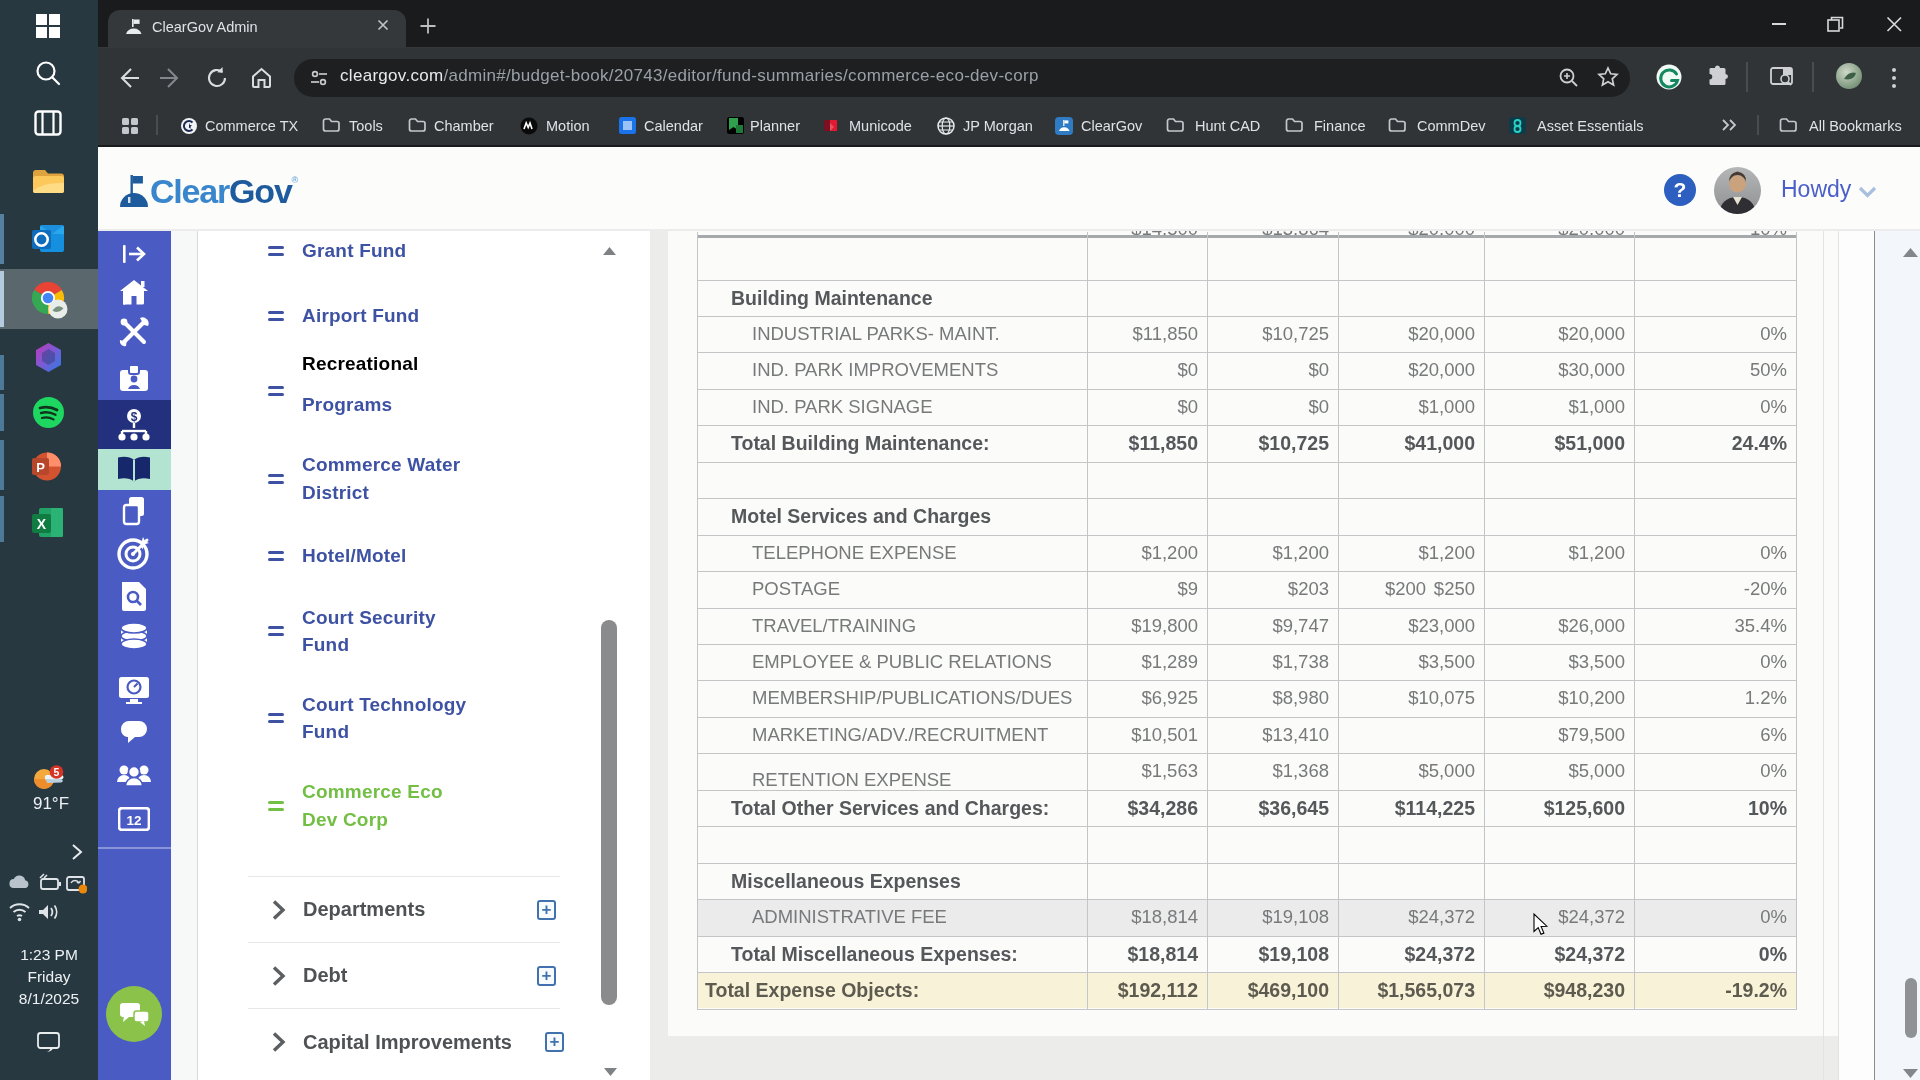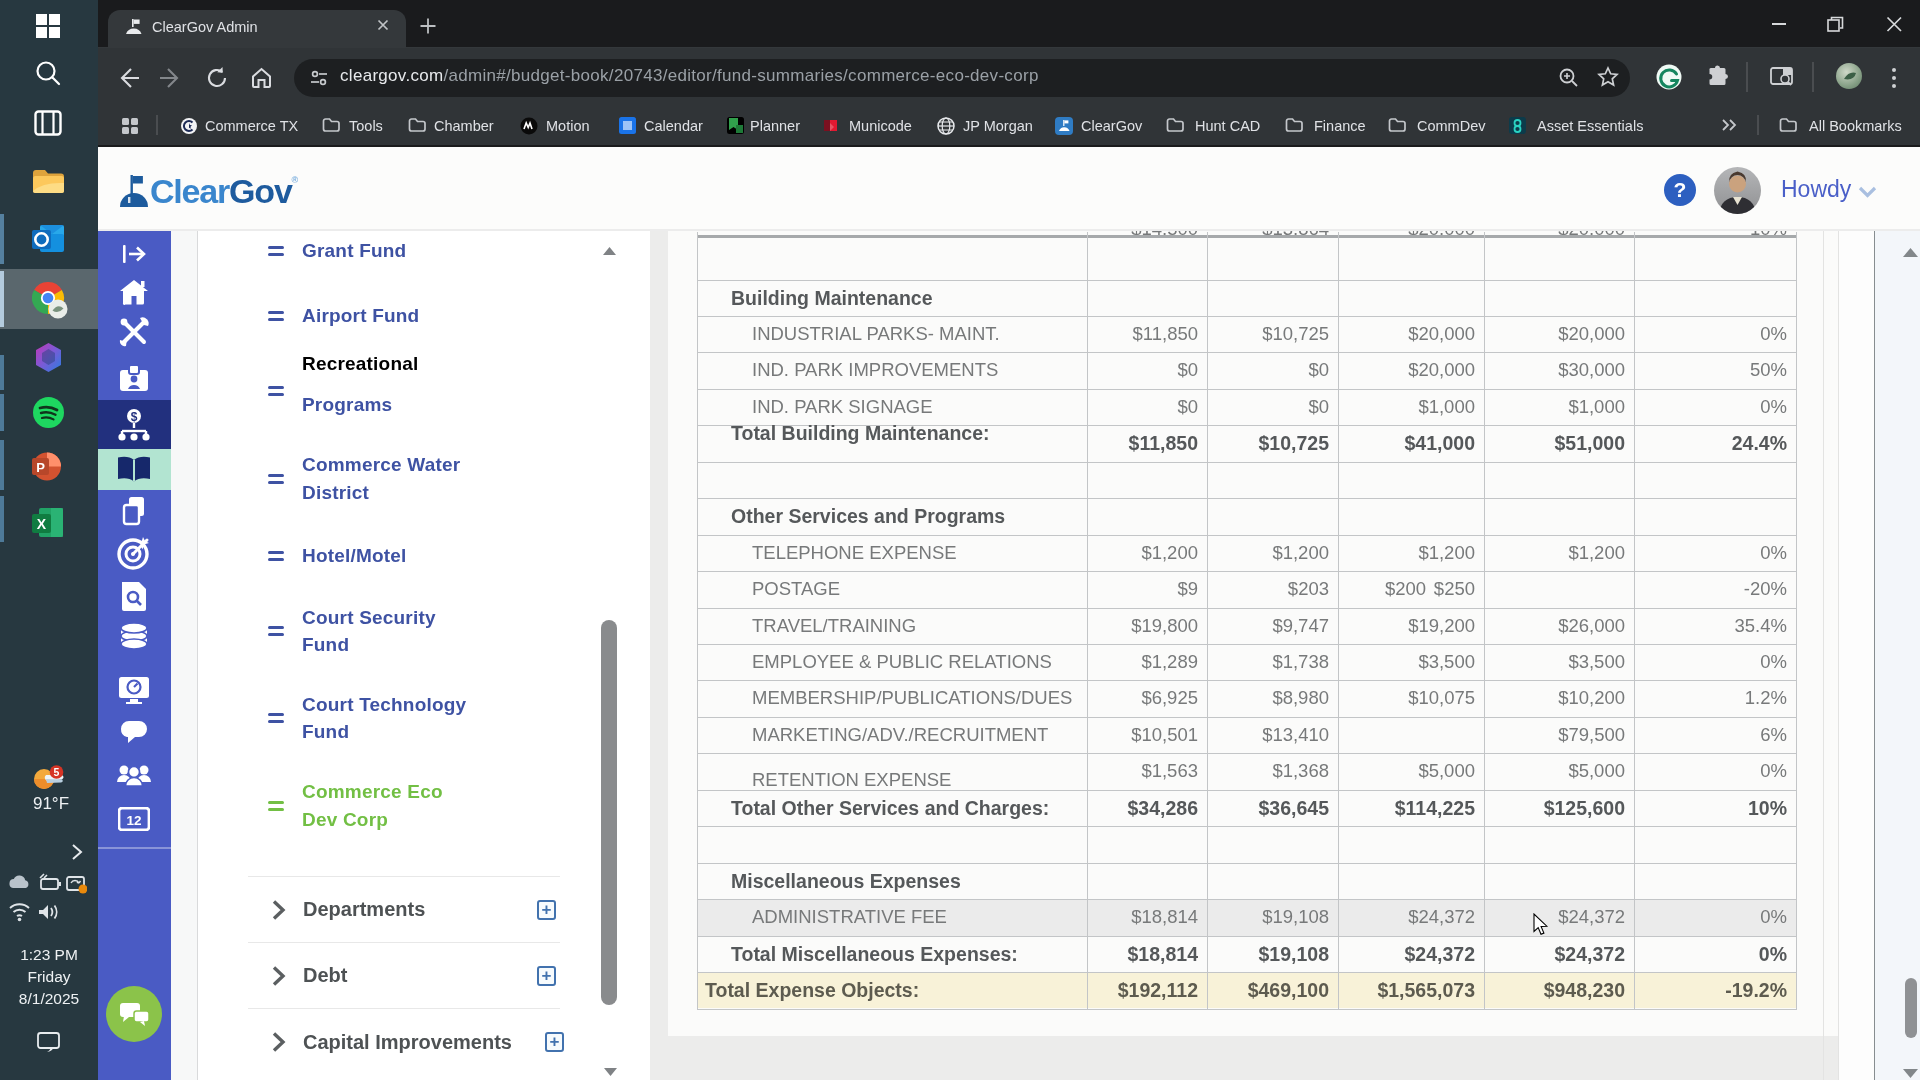--- a/index.html
+++ b/index.html
@@ -366,43 +366,43 @@
 <div class="rval" style="left:991px;width:240px;text-align:right;top:205.40px;line-height:36.45px;">$0</div>
 <div class="rval" style="left:1137px;width:240px;text-align:right;top:205.40px;line-height:36.45px;">$20,000</div>
 <div class="rval" style="left:1287px;width:240px;text-align:right;top:205.40px;line-height:36.45px;">$30,000</div>
 <div class="rval" style="left:1449px;width:240px;text-align:right;top:205.40px;line-height:36.45px;">50%</div>
 <div class="rlab" style="left:654px;top:241.85px;line-height:36.45px;">IND. PARK SIGNAGE</div>
 <div class="rval" style="left:860px;width:240px;text-align:right;top:241.85px;line-height:36.45px;">$0</div>
 <div class="rval" style="left:991px;width:240px;text-align:right;top:241.85px;line-height:36.45px;">$0</div>
 <div class="rval" style="left:1137px;width:240px;text-align:right;top:241.85px;line-height:36.45px;">$1,000</div>
 <div class="rval" style="left:1287px;width:240px;text-align:right;top:241.85px;line-height:36.45px;">$1,000</div>
 <div class="rval" style="left:1449px;width:240px;text-align:right;top:241.85px;line-height:36.45px;">0%</div>
-<div class="rlab bold" style="left:633px;top:268px;line-height:36.45px;">Total Building Maintenance:</div>
+<div class="rlab bold" style="left:633px;top:278px;line-height:36.45px;">Total Building Maintenance:</div>
 <div class="rval bold" style="left:860px;width:240px;text-align:right;top:278.30px;line-height:36.45px;">$11,850</div>
 <div class="rval bold" style="left:991px;width:240px;text-align:right;top:278.30px;line-height:36.45px;">$10,725</div>
 <div class="rval bold" style="left:1137px;width:240px;text-align:right;top:278.30px;line-height:36.45px;">$41,000</div>
 <div class="rval bold" style="left:1287px;width:240px;text-align:right;top:278.30px;line-height:36.45px;">$51,000</div>
 <div class="rval bold" style="left:1449px;width:240px;text-align:right;top:278.30px;line-height:36.45px;">24.4%</div>
-<div class="rlab bold" style="left:633px;top:351.20px;line-height:36.45px;">Other Services and Programs</div>
+<div class="rlab bold" style="left:633px;top:351.20px;line-height:36.45px;">Motel Services and Charges</div>
 <div class="rlab" style="left:654px;top:387.65px;line-height:36.45px;">TELEPHONE EXPENSE</div>
 <div class="rval" style="left:860px;width:240px;text-align:right;top:387.65px;line-height:36.45px;">$1,200</div>
 <div class="rval" style="left:991px;width:240px;text-align:right;top:387.65px;line-height:36.45px;">$1,200</div>
 <div class="rval" style="left:1137px;width:240px;text-align:right;top:387.65px;line-height:36.45px;">$1,200</div>
 <div class="rval" style="left:1287px;width:240px;text-align:right;top:387.65px;line-height:36.45px;">$1,200</div>
 <div class="rval" style="left:1449px;width:240px;text-align:right;top:387.65px;line-height:36.45px;">0%</div>
 <div class="rlab" style="left:654px;top:424.10px;line-height:36.45px;">POSTAGE</div>
 <div class="rval" style="left:860px;width:240px;text-align:right;top:424.10px;line-height:36.45px;">$9</div>
 <div class="rval" style="left:991px;width:240px;text-align:right;top:424.10px;line-height:36.45px;">$203</div>
 <div class="rval" style="left:1137px;width:240px;text-align:right;top:424.10px;line-height:36.45px;">$250</div>
 <div class="rval" style="left:1287px;width:240px;text-align:left;top:424.10px;line-height:36.45px;">$200</div>
 <div class="rval" style="left:1449px;width:240px;text-align:right;top:424.10px;line-height:36.45px;">-20%</div>
 <div class="rlab" style="left:654px;top:460.55px;line-height:36.45px;">TRAVEL/TRAINING</div>
 <div class="rval" style="left:860px;width:240px;text-align:right;top:460.55px;line-height:36.45px;">$19,800</div>
 <div class="rval" style="left:991px;width:240px;text-align:right;top:460.55px;line-height:36.45px;">$9,747</div>
-<div class="rval" style="left:1137px;width:240px;text-align:right;top:460.55px;line-height:36.45px;">$19,200</div>
+<div class="rval" style="left:1137px;width:240px;text-align:right;top:460.55px;line-height:36.45px;">$23,000</div>
 <div class="rval" style="left:1287px;width:240px;text-align:right;top:460.55px;line-height:36.45px;">$26,000</div>
 <div class="rval" style="left:1449px;width:240px;text-align:right;top:460.55px;line-height:36.45px;">35.4%</div>
 <div class="rlab" style="left:654px;top:497.00px;line-height:36.45px;">EMPLOYEE &amp; PUBLIC RELATIONS</div>
 <div class="rval" style="left:860px;width:240px;text-align:right;top:497.00px;line-height:36.45px;">$1,289</div>
 <div class="rval" style="left:991px;width:240px;text-align:right;top:497.00px;line-height:36.45px;">$1,738</div>
 <div class="rval" style="left:1137px;width:240px;text-align:right;top:497.00px;line-height:36.45px;">$3,500</div>
 <div class="rval" style="left:1287px;width:240px;text-align:right;top:497.00px;line-height:36.45px;">$3,500</div>
 <div class="rval" style="left:1449px;width:240px;text-align:right;top:497.00px;line-height:36.45px;">0%</div>
 <div class="rlab" style="left:654px;top:533.45px;line-height:36.45px;">MEMBERSHIP/PUBLICATIONS/DUES</div>
 <div class="rval" style="left:860px;width:240px;text-align:right;top:533.45px;line-height:36.45px;">$6,925</div>

